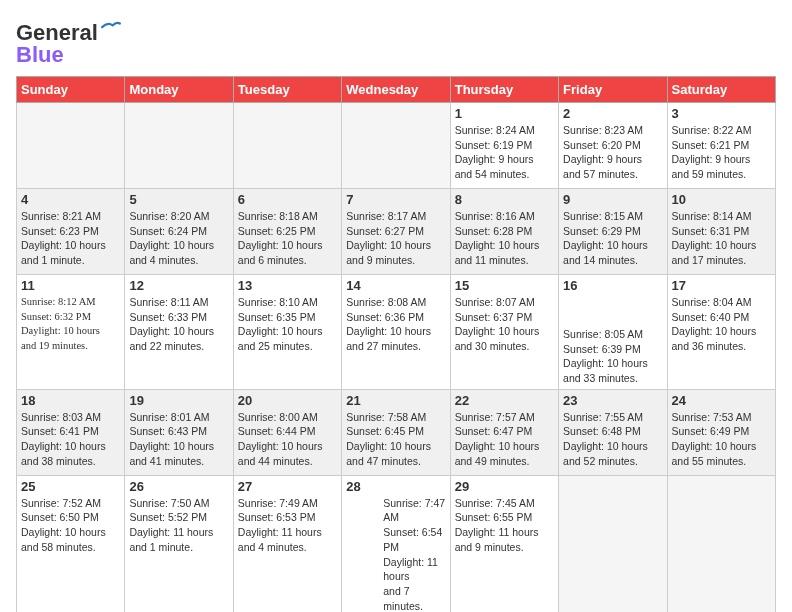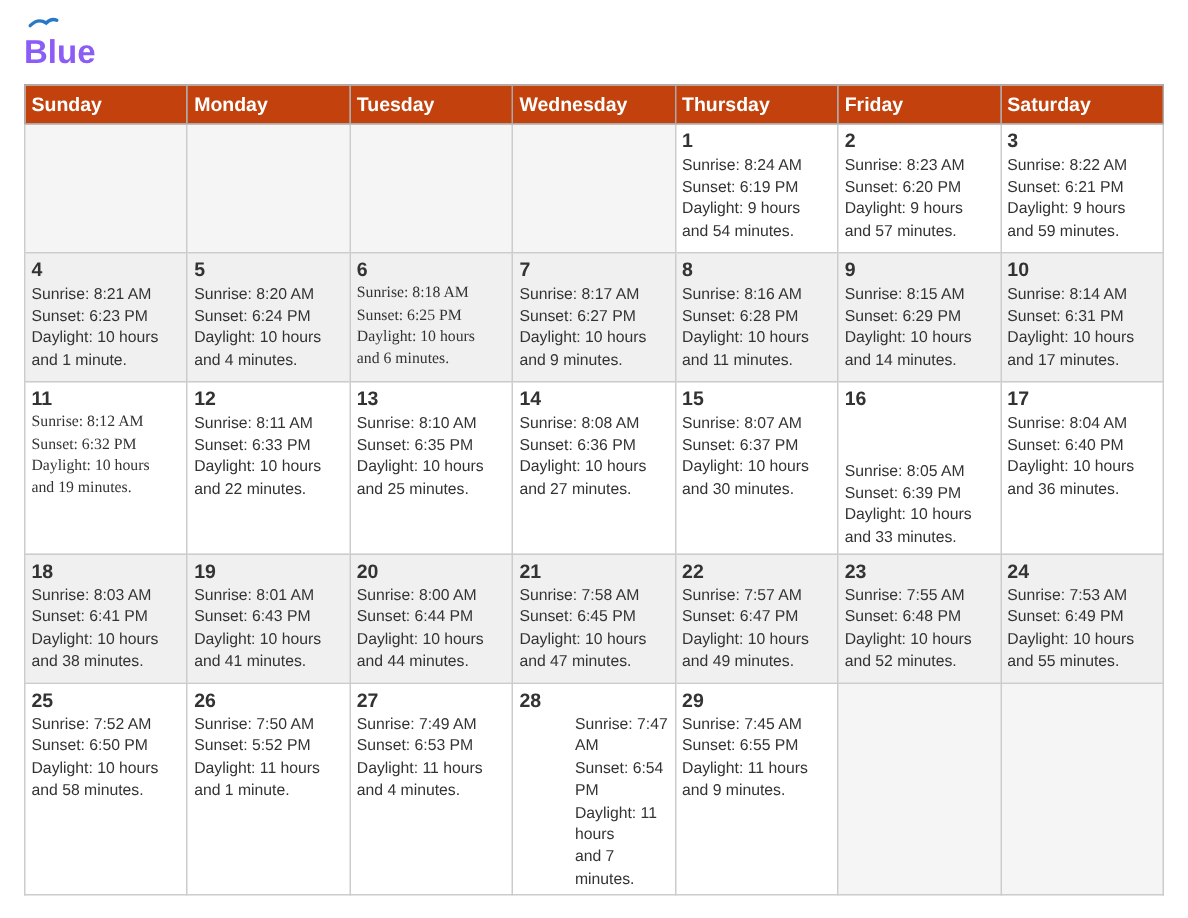--- a/index.html
+++ b/index.html
@@ -39,21 +39,21 @@
     }
     .location-title {
       font-size: 16px;
       color: #555;
     }
     .calendar {
       width: 100%;
       border-collapse: collapse;
     }
     .calendar th {
-      background: #c2410c;
+      background: #ef4444;
       color: #fff;
       font-size: 13px;
       font-weight: bold;
       padding: 5px 4px;
       border: 1px solid #aaa;
       text-align: left;
     }
     .calendar td {
       border: 1px solid #ccc;
       vertical-align: top;
@@ -78,20 +78,21 @@
       color: #333;
     }
     .row-shade td { background: #f0f0f0; }
   </style>
 </head>
 <body>
 
 <div class="header-area">
   <div class="logo">
     <div style="display:flex; align-items:center;">
+      <span style="font-size:22px; font-weight:bold; color:#333;">General</span>
       <svg class="logo-bird" viewBox="0 0 24 18" style="width:22px;height:16px;margin-left:2px;margin-top:-10px;">
         <path d="M2 8 Q8 2 14 6 Q18 2 22 4" stroke="#2878c8" stroke-width="2.5" fill="none" stroke-linecap="round"></path>
       </svg>
     </div>
     <span style="font-size:22px; font-weight:bold; color:#8b5cf6; margin-top:-4px;">Blue</span>
   </div>
   <div class="title-area">
     <div class="month-title"></div>
     <div class="location-title"></div>
   </div>
@@ -147,21 +148,21 @@
         </td>
         <td>
           <span class="day-num">5</span>
           <div class="day-info" style="white-space: pre-line;">Sunrise: 8:20 AM
 Sunset: 6:24 PM
 Daylight: 10 hours
 and 4 minutes.</div>
         </td>
         <td>
           <span class="day-num">6</span>
-          <div class="day-info" style="white-space: pre-line; font-family: Liberation Serif, serif;">Sunrise: 8:18 AM
+          <div class="day-info" style="white-space: pre-line;">Sunrise: 8:18 AM
 Sunset: 6:25 PM
 Daylight: 10 hours
 and 6 minutes.</div>
         </td>
         <td>
           <span class="day-num">7</span>
           <div class="day-info" style="white-space: pre-line;">Sunrise: 8:17 AM
 Sunset: 6:27 PM
 Daylight: 10 hours
 and 9 minutes.</div>

